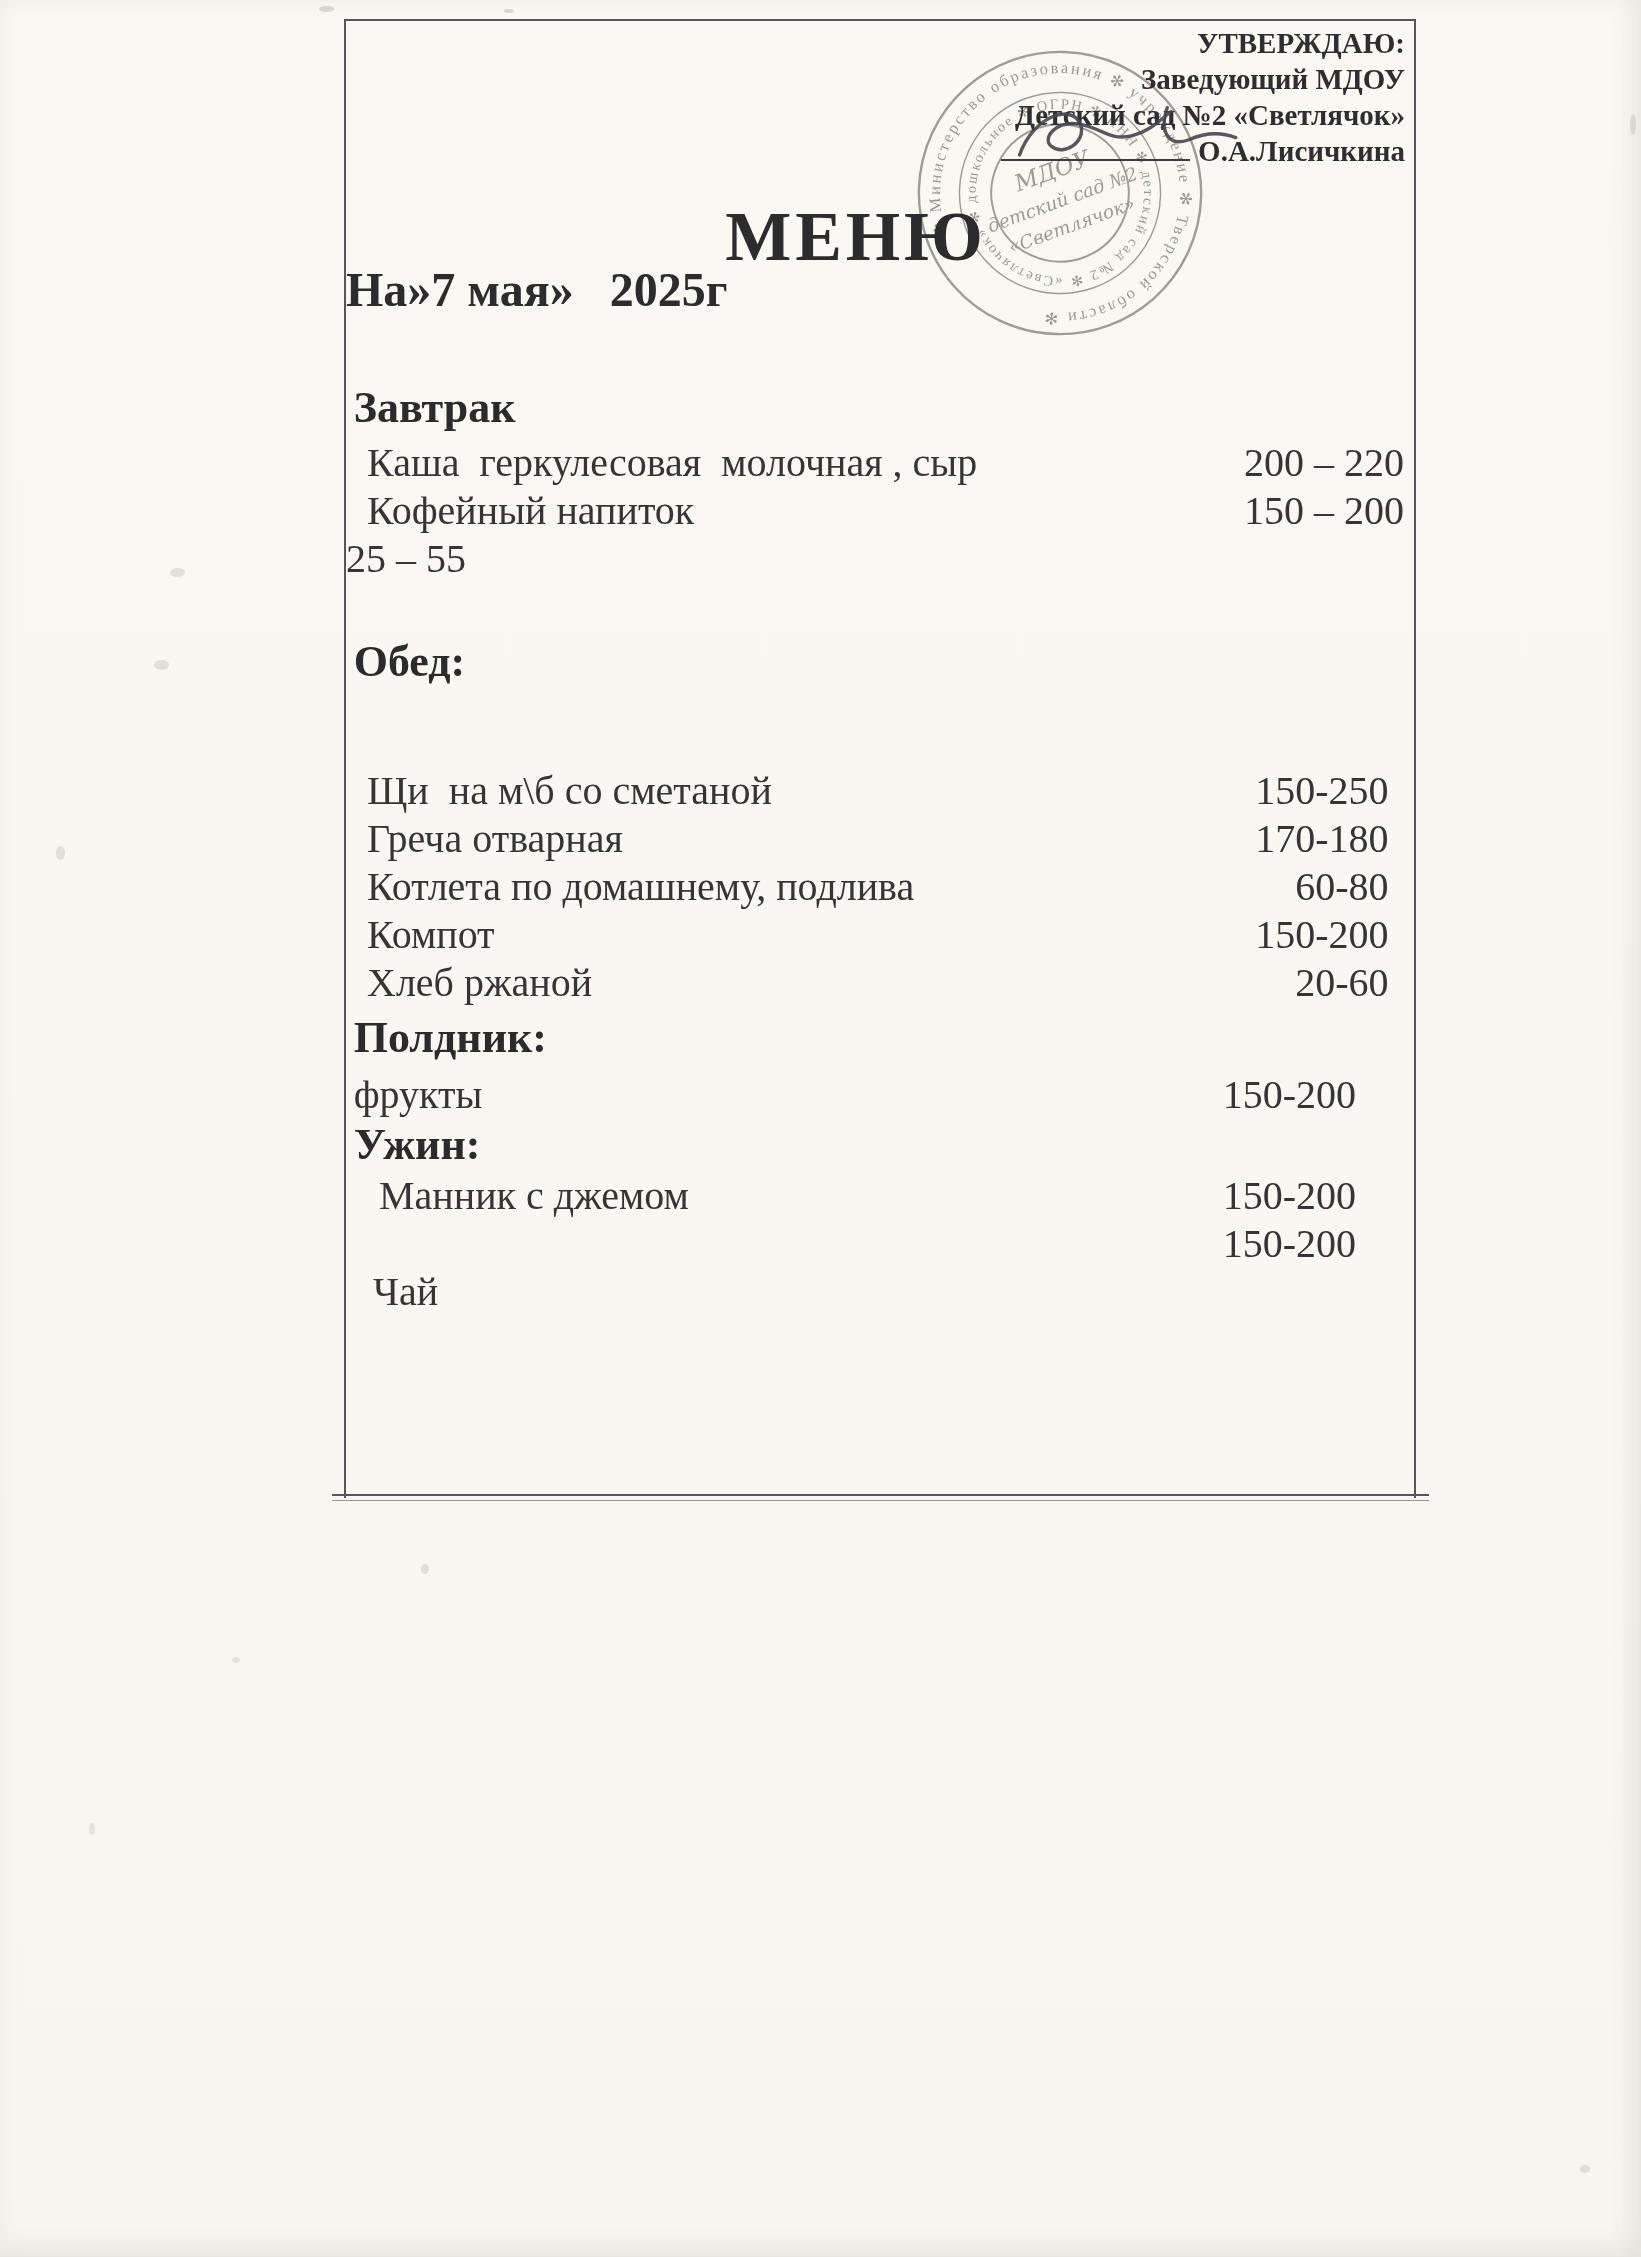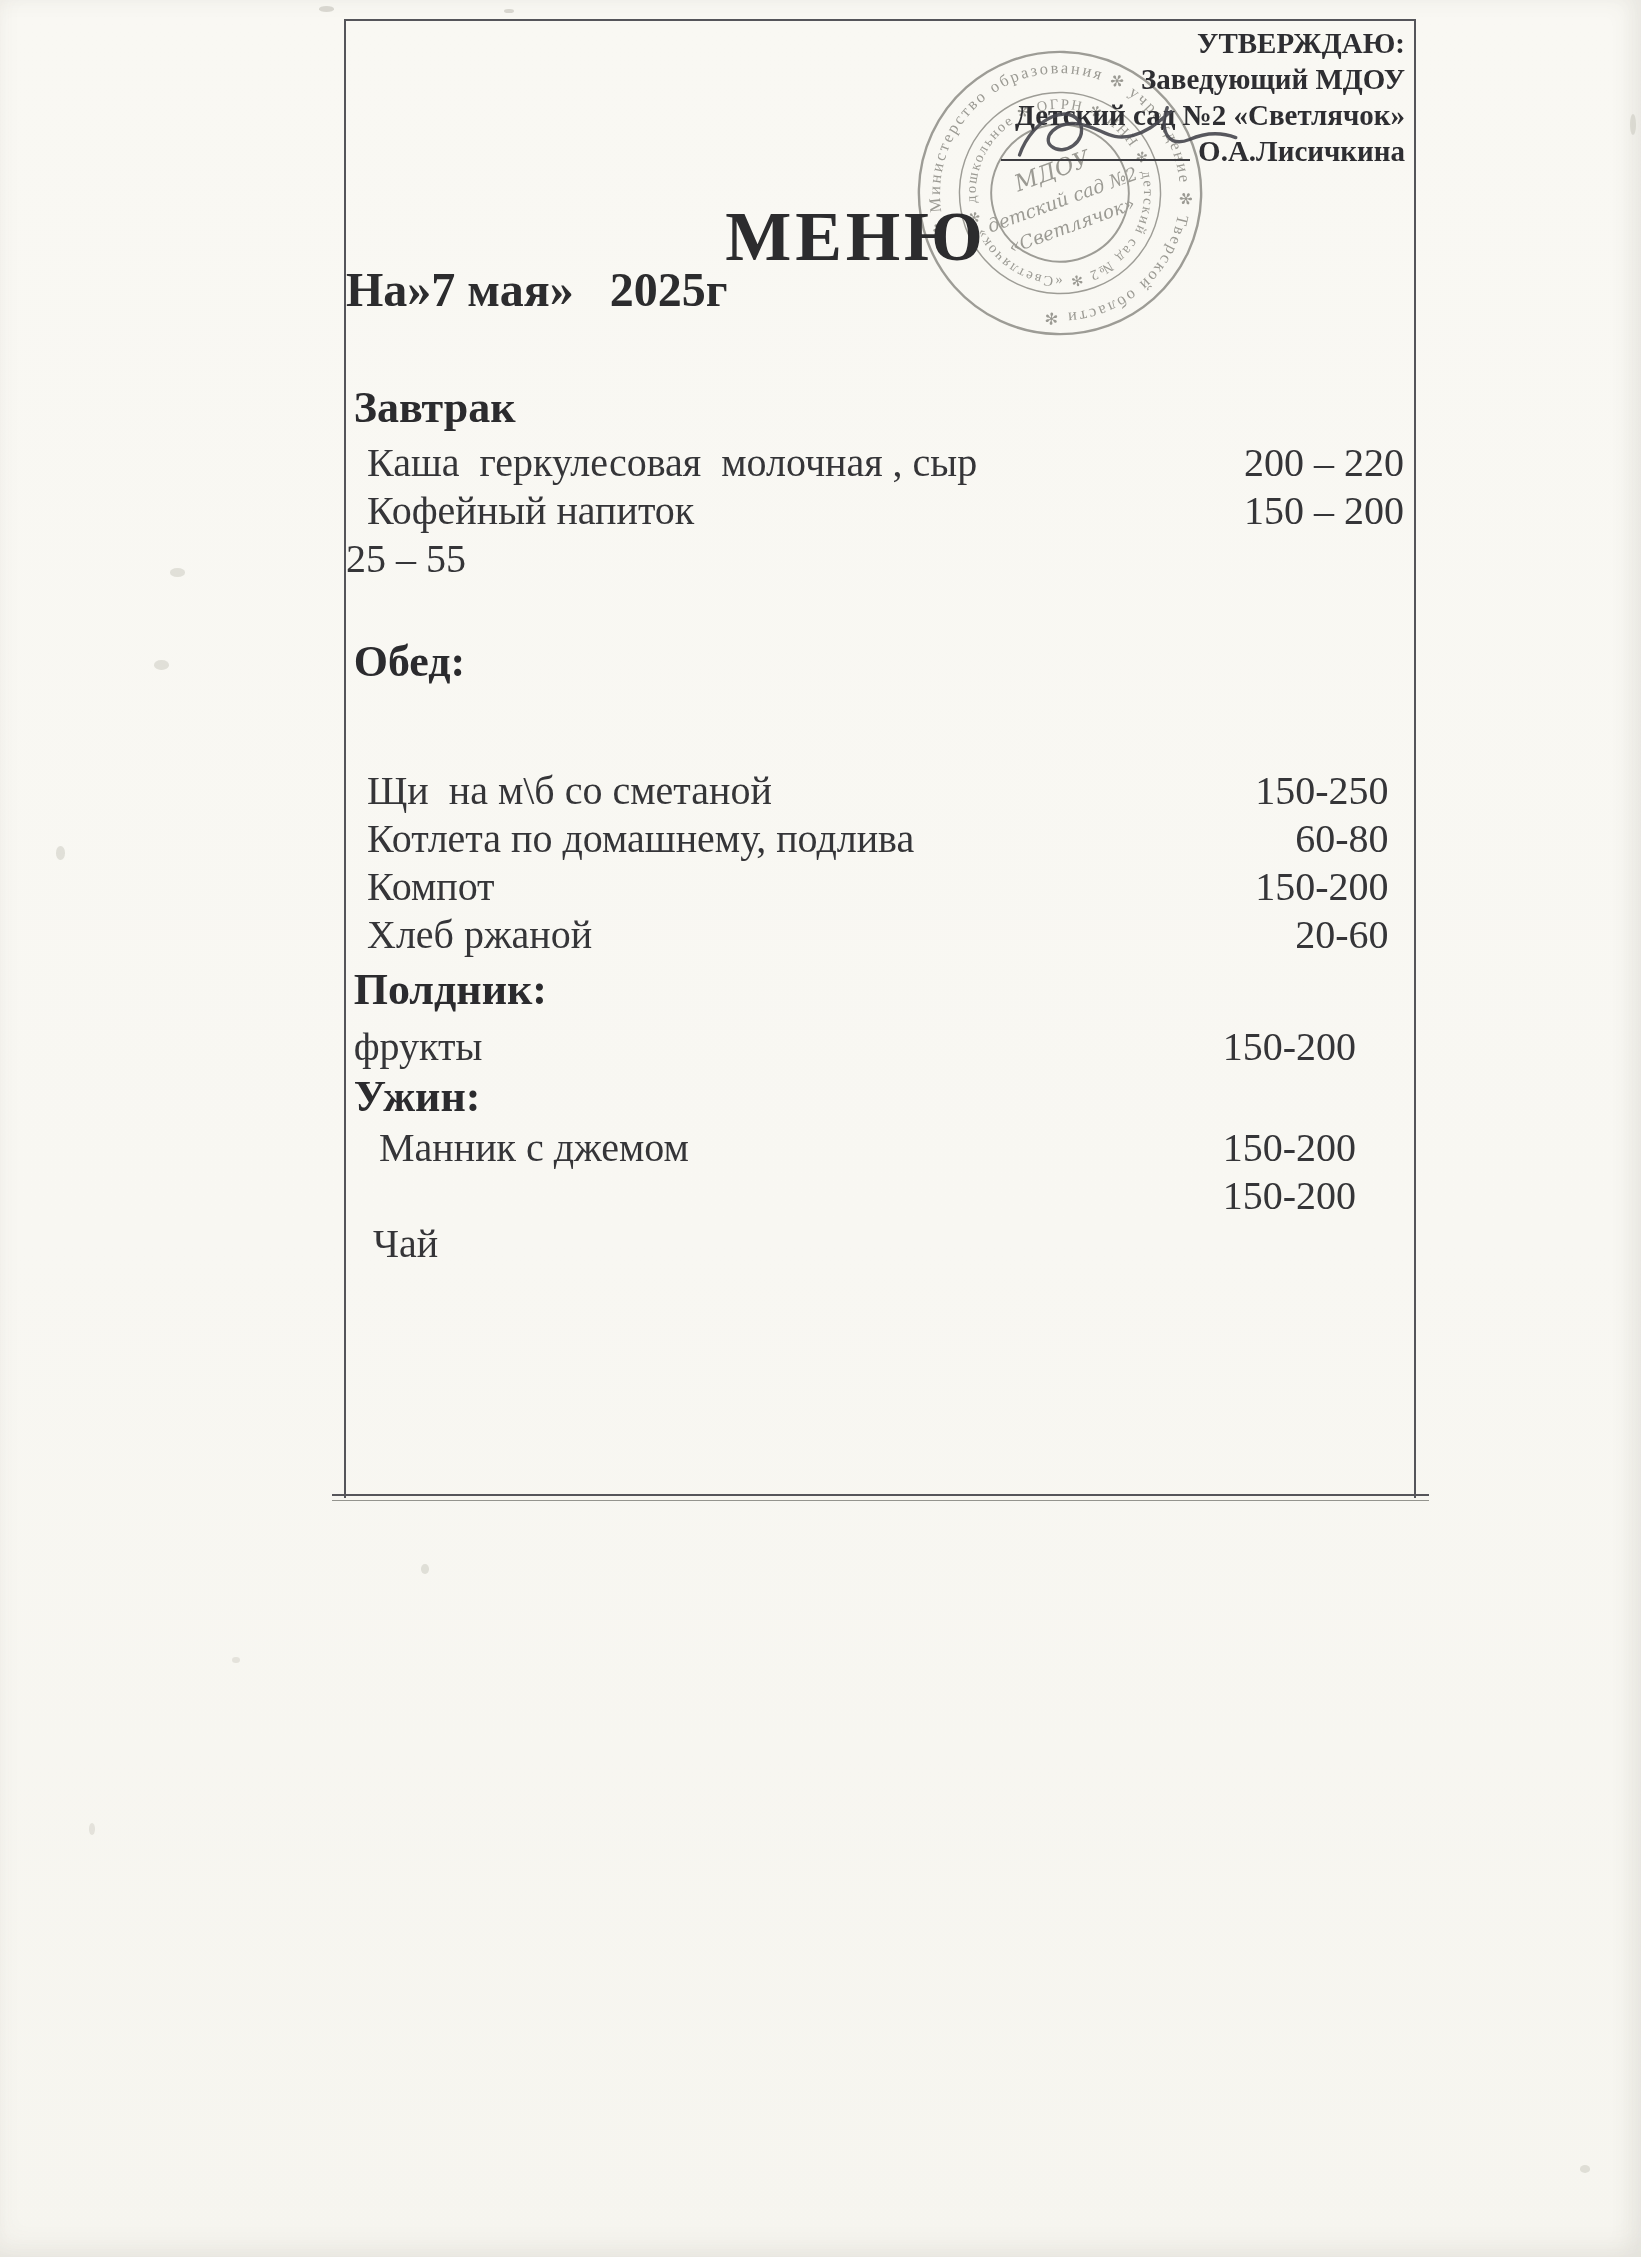--- a/index.html
+++ b/index.html
@@ -127,20 +127,24 @@
     <div class="row">
       <span class="amt amt-b">25 – 55</span>
     </div>
 
     <div class="sec-title t-lunch">Обед:</div>
     <div class="row gap-first">
       <span class="dish">Щи  на м\б со сметаной</span>
       <span class="amt amt-l">150-250</span>
     </div>
     <div class="row">
+      <span class="dish">Греча отварная</span>
+      <span class="amt amt-l">170-180</span>
+    </div>
+    <div class="row">
       <span class="dish">Котлета по домашнему, подлива</span>
       <span class="amt amt-l">60-80</span>
     </div>
     <div class="row">
       <span class="dish">Компот</span>
       <span class="amt amt-l">150-200</span>
     </div>
     <div class="row">
       <span class="dish">Хлеб ржаной</span>
       <span class="amt amt-l">20-60</span>

